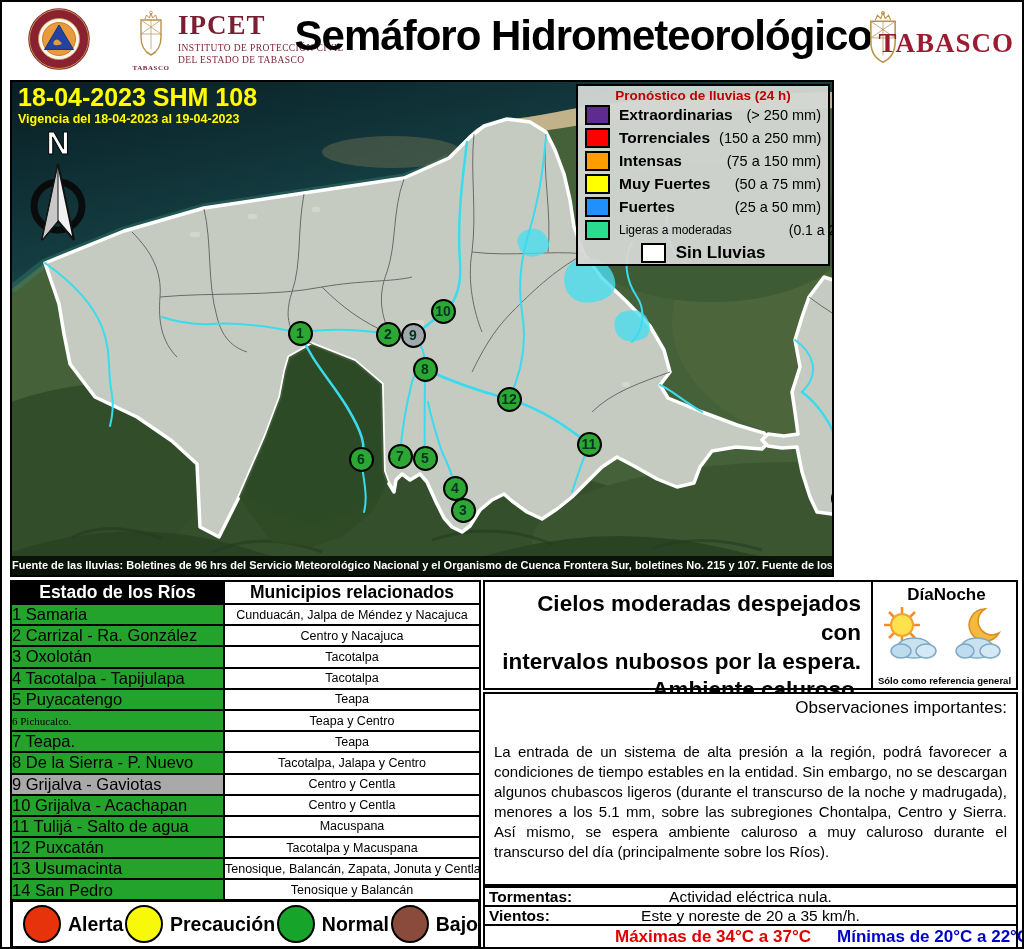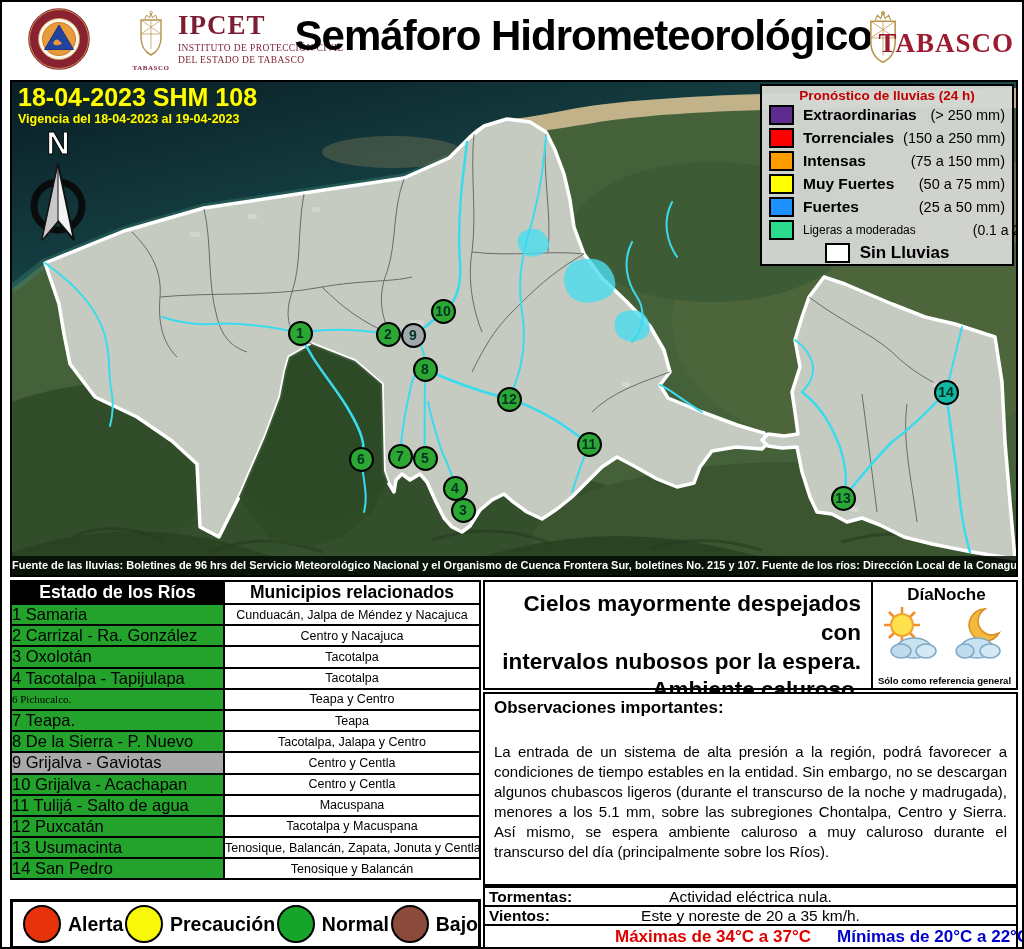--- a/index.html
+++ b/index.html
@@ -10,21 +10,21 @@
   .pc-logo{position:absolute;left:26px;top:6px;}
   .ipcet-shield{position:absolute;left:130px;top:8px;text-align:center;}
   .shield-caption{font-family:"Liberation Serif",serif;font-weight:bold;font-size:7px;color:#7B1E33;letter-spacing:.5px;}
   .ipcet-text{position:absolute;left:176px;top:10px;}
   .ipcet-acronym{font-family:"Liberation Serif",serif;font-weight:bold;font-size:27px;color:#7B1E33;letter-spacing:1px;line-height:1;}
   .ipcet-sub{font-family:"Liberation Serif",serif;font-size:9.5px;color:#7B1E33;line-height:1.3;letter-spacing:.4px;margin-top:3px;}
   .main-title{position:absolute;left:250px;right:150px;top:10px;text-align:right;font-weight:bold;font-size:42px;letter-spacing:-1px;white-space:nowrap;}
   .tab-shield{position:absolute;right:118px;top:8px;text-align:center;}
   .tabasco-label{position:absolute;right:8px;top:26px;font-family:"Liberation Serif",serif;font-weight:bold;font-size:27px;color:#9B1B30;letter-spacing:1px;}
   
-  .map-box{position:absolute;left:8px;top:78px;width:1008px;height:497px;border:2px solid #000;box-sizing:border-box;overflow:hidden;background:#3E5A33;}
+  .map-box{position:absolute;left:8px;top:78px;width:824px;height:497px;border:2px solid #000;box-sizing:border-box;overflow:hidden;background:#3E5A33;}
   .map-svg{position:absolute;left:0;top:0;}
   .date-block{position:absolute;left:6px;top:2px;color:#FFFF00;text-shadow:1px 1px 0 rgba(40,40,0,.85);}
   .date-line1{font-weight:bold;font-size:25px;line-height:1.1;}
   .date-line2{font-weight:bold;font-size:12.5px;}
   .compass{position:absolute;left:10px;top:42px;}
   .rain-legend{position:absolute;top:2px;right:2px;width:254px;height:182px;background:rgba(213,216,213,.95);border:2px solid #000;box-sizing:border-box;padding:2px 7px 0 7px;}
   .leg-title{color:#C00000;font-weight:bold;font-size:13.5px;text-align:center;line-height:15px;}
   .leg-row{display:flex;align-items:center;height:23px;gap:9px;}
   .sw{width:25px;height:20px;border:2px solid #000;box-sizing:border-box;flex:none;background:#fff;}
   .leg-label{font-weight:bold;font-size:15.5px;white-space:nowrap;}
@@ -55,21 +55,21 @@
   .st-label{font-weight:bold;font-size:19.5px;}
   
   .right-panel{position:absolute;left:481px;top:578px;width:535px;height:370px;}
   .forecast-box{position:absolute;left:0;top:0;width:535px;height:110px;border:2px solid #000;box-sizing:border-box;display:flex;background:#fff;}
   .forecast-text{flex:1;padding:8px 10px 0 6px;font-weight:bold;font-size:22.5px;line-height:1.28;text-align:right;}
   .daynight{width:143px;border-left:2px solid #000;position:relative;flex:none;}
   .dn-labels{display:flex;justify-content:center;padding:3px 12px 0 16px;font-weight:bold;font-size:17px;}
   .dn-icons{display:flex;justify-content:space-around;margin-top:0;}
   .dn-note{position:absolute;left:0;right:0;bottom:2px;text-align:center;font-weight:bold;font-size:9.5px;}
   .obs-box{position:absolute;left:0;top:112px;width:535px;height:194px;border:2px solid #000;box-sizing:border-box;background:#fff;padding:4px 9px;}
-  .obs-title{text-align:left;font-weight:bold;font-size:17px;}
+  .obs-title{text-align:right;font-weight:normal;font-size:17px;}
   .obs-body{margin-top:24px;font-size:15px;line-height:1.33;text-align:justify;}
   .cond-row{position:absolute;left:0;width:535px;height:21px;border:2px solid #000;box-sizing:border-box;background:#fff;}
   .row-storms{top:306px;}
   .row-winds{top:325px;}
   .row-temps{top:344px;height:26px;}
   .cond-label{position:absolute;left:4px;top:0;font-weight:bold;font-size:15.5px;line-height:17px;}
   .row-temps .cond-label{line-height:22px;margin-top:37px;}
   .cond-value{position:absolute;left:0;right:0;top:0;text-align:center;font-size:15.5px;line-height:17px;}
   .t-max{position:absolute;left:130px;top:0;font-weight:bold;font-size:17px;line-height:22px;white-space:nowrap;}
   .t-min{position:absolute;left:352px;top:0;font-weight:bold;font-size:17px;line-height:22px;white-space:nowrap;}
@@ -302,20 +302,24 @@
         </tr>
         <tr>
           <td class="c1 normal">3 Oxolotán</td>
           <td class="c2">Tacotalpa</td>
         </tr>
         <tr>
           <td class="c1 normal">4 Tacotalpa - Tapijulapa</td>
           <td class="c2">Tacotalpa</td>
         </tr>
         <tr>
+          <td class="c1 normal">5 Puyacatengo</td>
+          <td class="c2">Teapa</td>
+        </tr>
+        <tr>
           <td class="c1 normal serif">6 Pichucalco.</td>
           <td class="c2">Teapa y Centro</td>
         </tr>
         <tr>
           <td class="c1 normal">7 Teapa.</td>
           <td class="c2">Teapa</td>
         </tr>
         <tr>
           <td class="c1 normal">8 De la Sierra - P. Nuevo</td>
           <td class="c2">Tacotalpa, Jalapa y Centro</td>
@@ -363,21 +367,21 @@
       <div class="st-item">
         <span class="st-circle" style="background: rgb(138, 74, 60);"></span>
         <span class="st-label">Bajo</span>
       </div>
     </div>
 
   <div class="right-panel">
 
     <div class="forecast-box">
       <div class="forecast-text">
-        <div>Cielos mayormente despejados con</div>
+        <div>Cielos moderadas despejados con</div>
         <div>intervalos nubosos por la espera.</div>
         <div>Ambiente caluroso.</div>
       </div>
       <div class="daynight">
         <div class="dn-labels">
           <span>Día</span>
           <span>Noche</span>
         </div>
         <div class="dn-icons">
           <svg width="62" height="56" viewBox="0 0 62 56">

